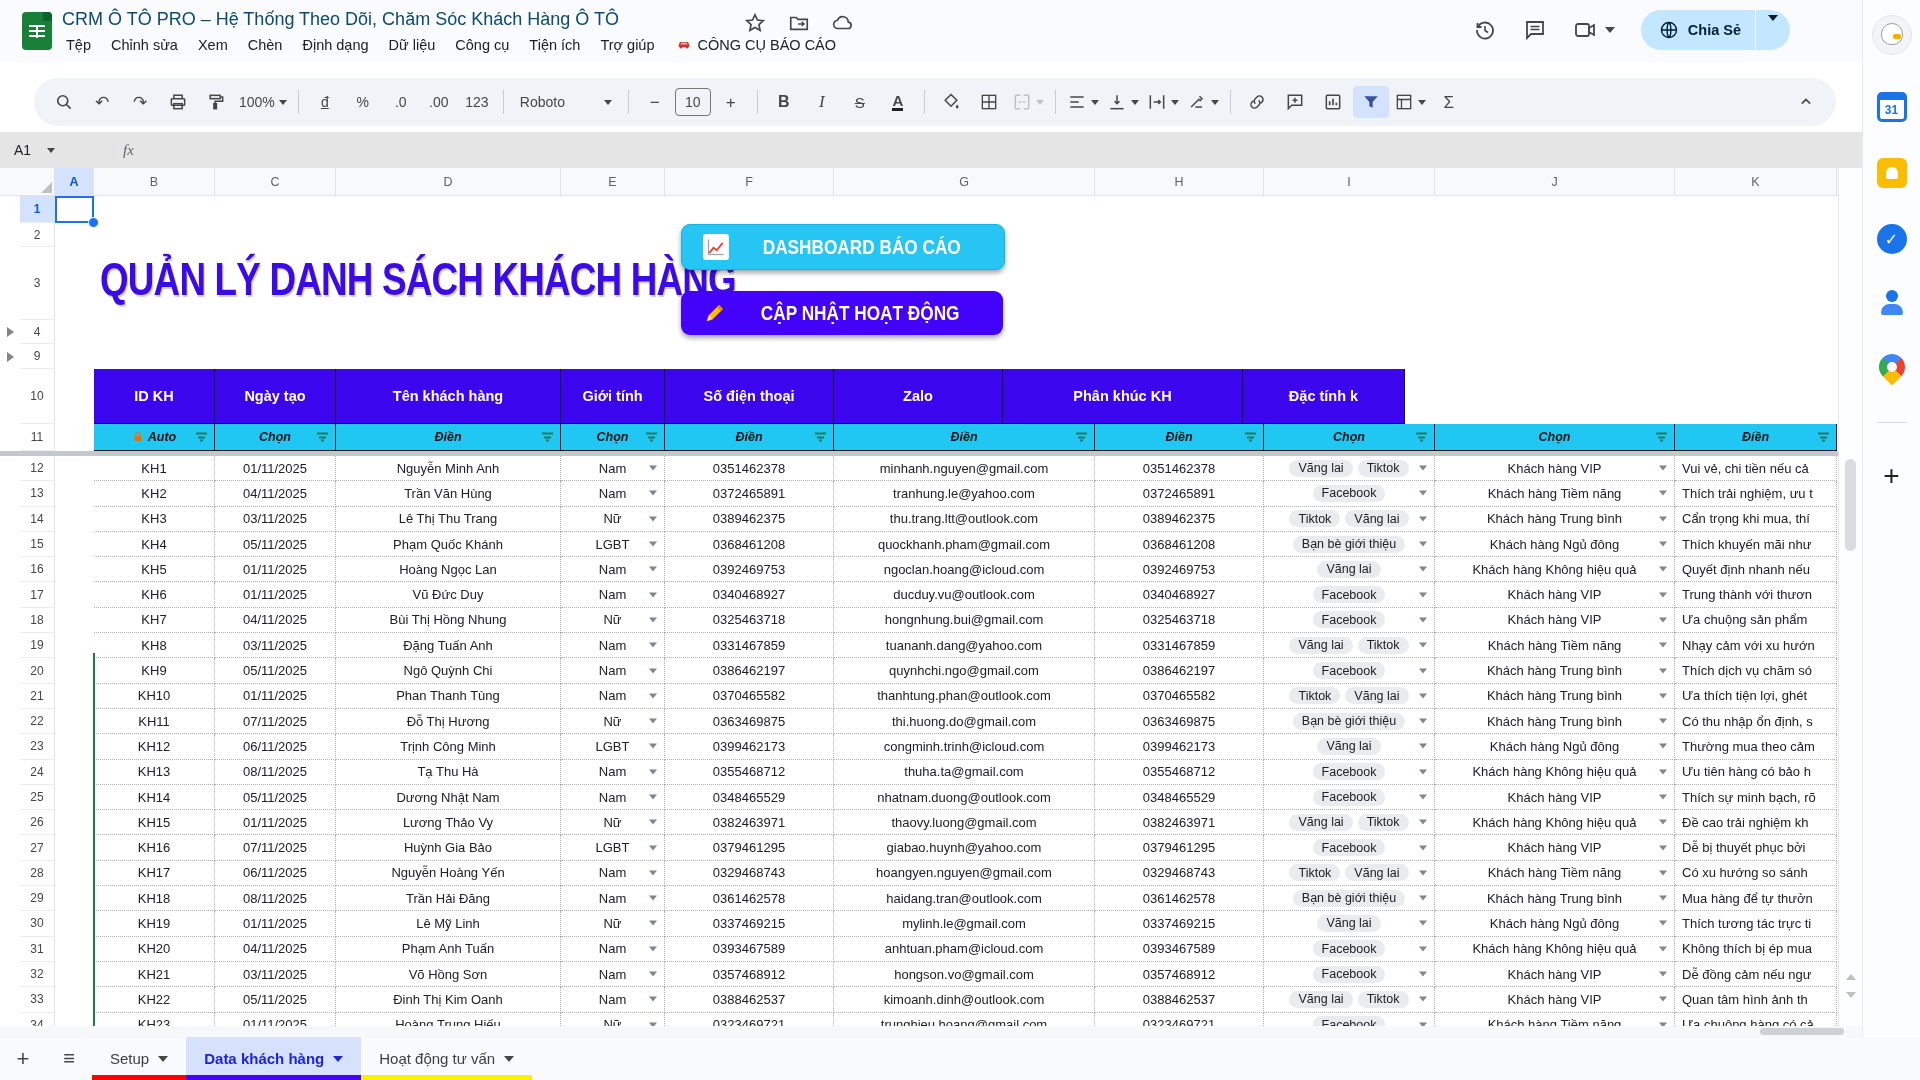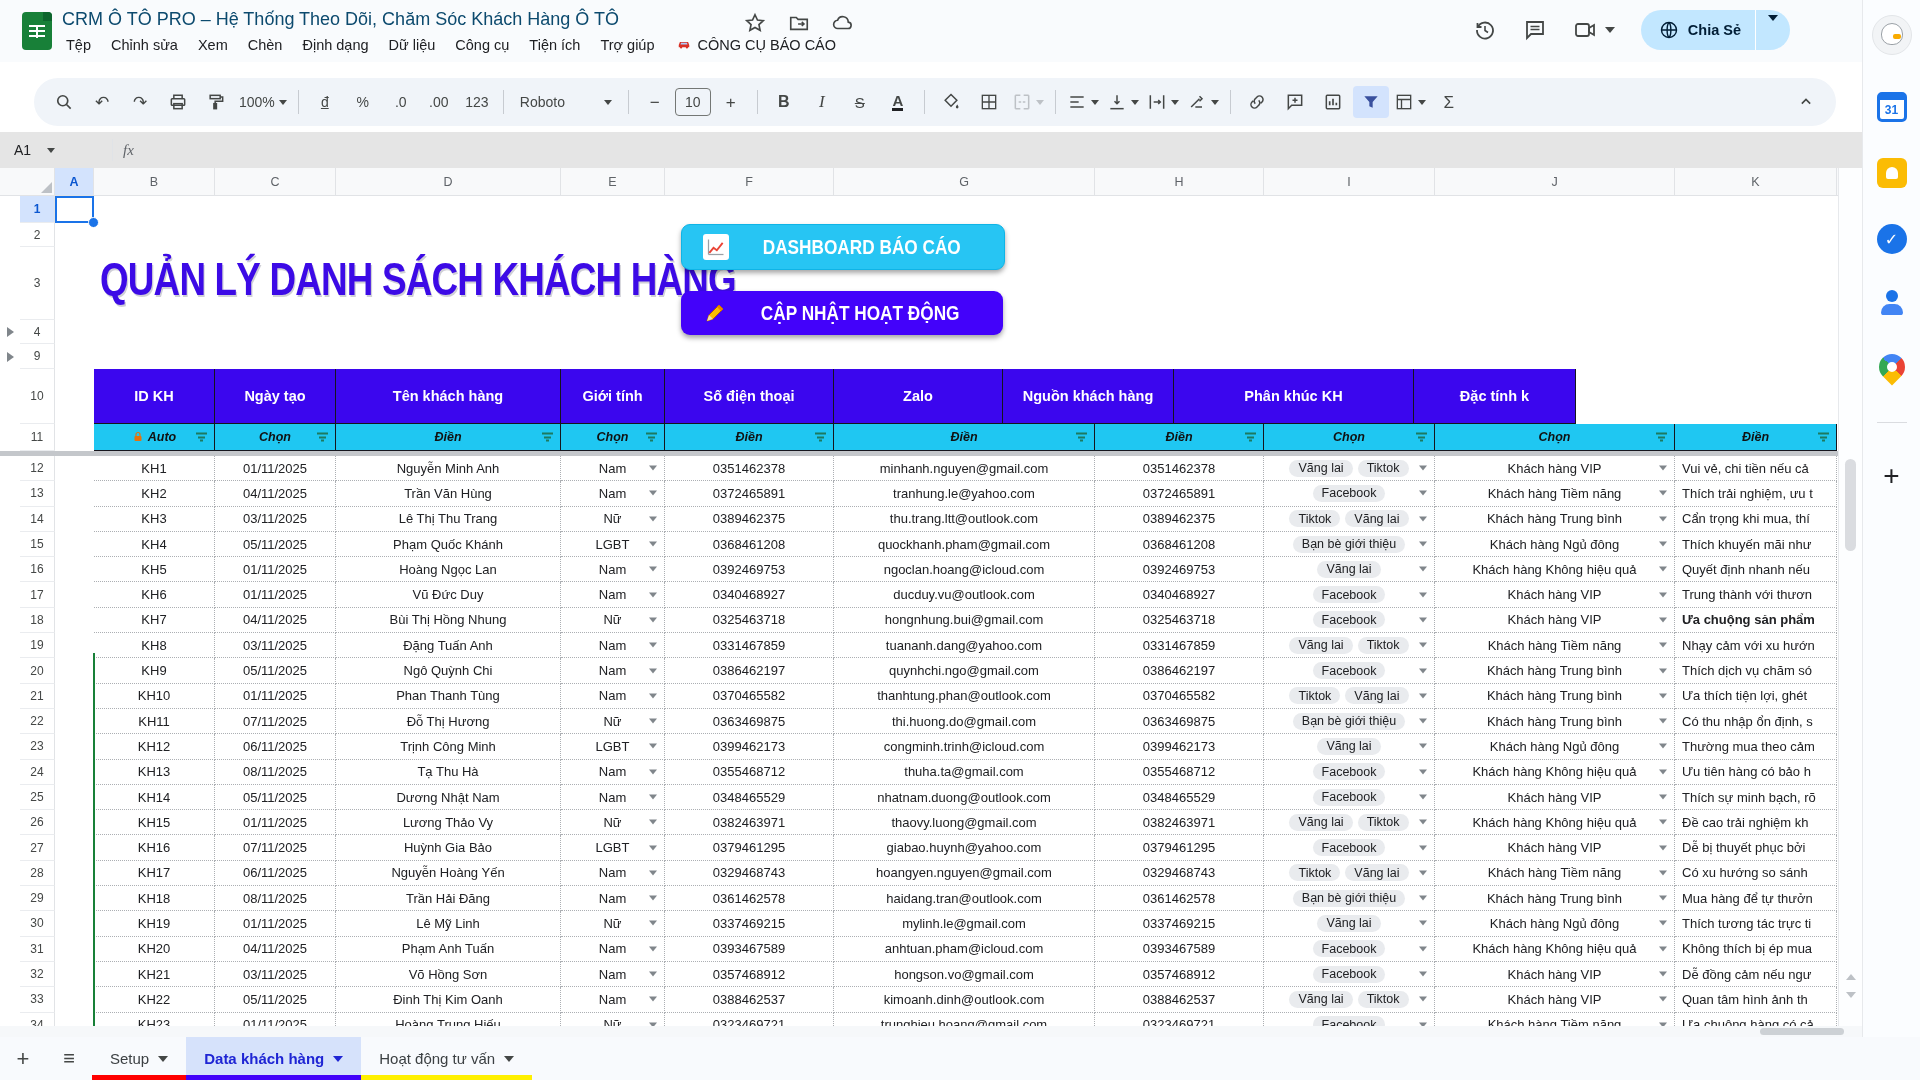--- a/index.html
+++ b/index.html
@@ -539,23 +539,20 @@
         </div>
         <div class="cell hcell" style="width: 104px;">
           <span>Giới tính</span>
         </div>
         <div class="cell hcell" style="width: 169px;">
           <span>Số điện thoại</span>
         </div>
         <div class="cell hcell" style="width: 169px;">
           <span>Zalo</span>
         </div>
-        <div class="cell hcell" style="width: 171px;">
-          <span>Nguồn khách hàng</span>
-        </div>
         <div class="cell hcell" style="width: 240px;">
           <span>Phân khúc KH</span>
         </div>
         <div class="cell hcell" style="width: 162px;">
           <span>Đặc tính k</span>
         </div>
       </div>
       <div class="s-row" style="height: 27px;">
         <div class="cell" style="width: 39px;"></div>
         <div class="cell shcell" style="width: 121px;">
@@ -905,21 +902,21 @@
         <div class="cell dcell" style="width: 171px;">
           <span class="chips">
             <span class="chip">Facebook</span>
           </span>
           <span class="dd"></span>
         </div>
         <div class="cell dcell" style="width: 240px;">
           <span>Khách hàng VIP</span>
           <span class="dd"></span>
         </div>
-        <div class="cell dcell trait" style="width: 162px; font-weight: bold;">
+        <div class="cell dcell trait" style="width: 162px;">
           <span>Ưa chuộng sản phẩm</span>
         </div>
       </div>
       <div class="s-row" style="height: 25.3px;">
         <div class="cell" style="width: 39px;"></div>
         <div class="cell dcell" style="width: 121px;">
           <span>KH8</span>
         </div>
         <div class="cell dcell" style="width: 121px;">
           <span>03/11/2025</span>

